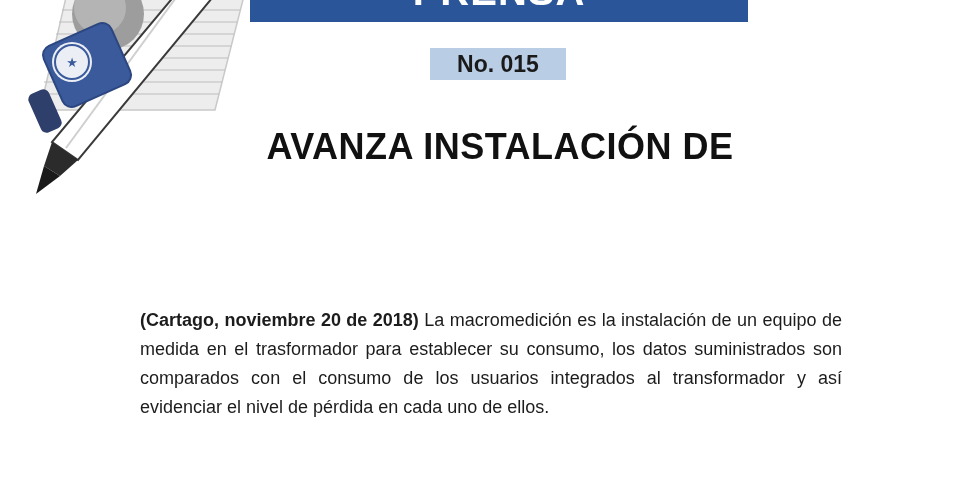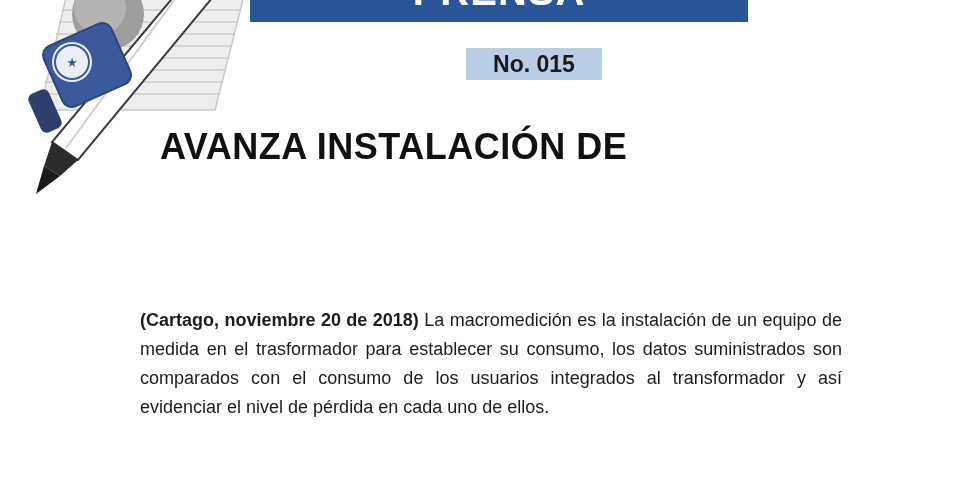--- a/index.html
+++ b/index.html
@@ -38,35 +38,35 @@
   .issue-badge {
     position: absolute;
     left: 430px;
     top: 48px;
     width: 136px;
     height: 32px;
     background: #b9cde5;
     display: flex;
     align-items: center;
     justify-content: center;
-    margin-left: 36px;
   }
   .issue-badge-label {
     color: #1a1a1a;
     font-size: 23px;
     font-weight: bold;
     font-family: "Liberation Sans", sans-serif;
   }
 
   
   .headline {
     position: absolute;
     left: 160px;
     top: 98px;
     width: 680px;
+    text-align: center;
     color: #111111;
     font-size: 36px;
     font-weight: bold;
     line-height: 1.38;
     letter-spacing: 0.5px;
     font-family: "Liberation Sans", sans-serif;
   }
   .headline .line {
     display: block;
   }

